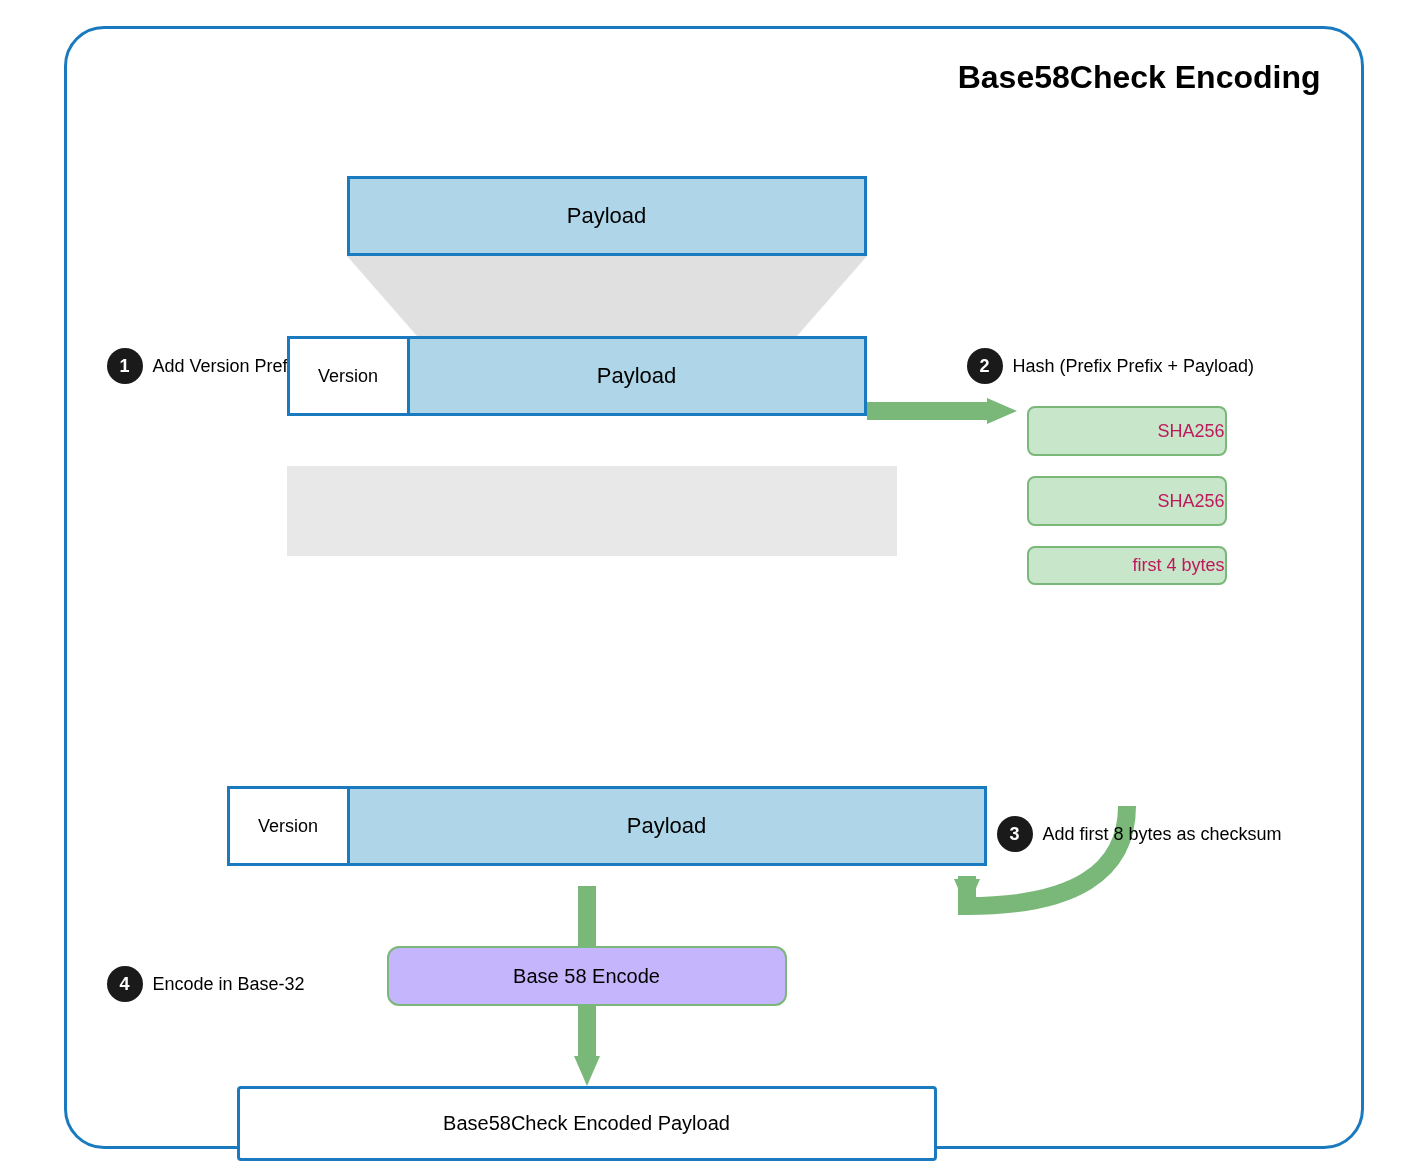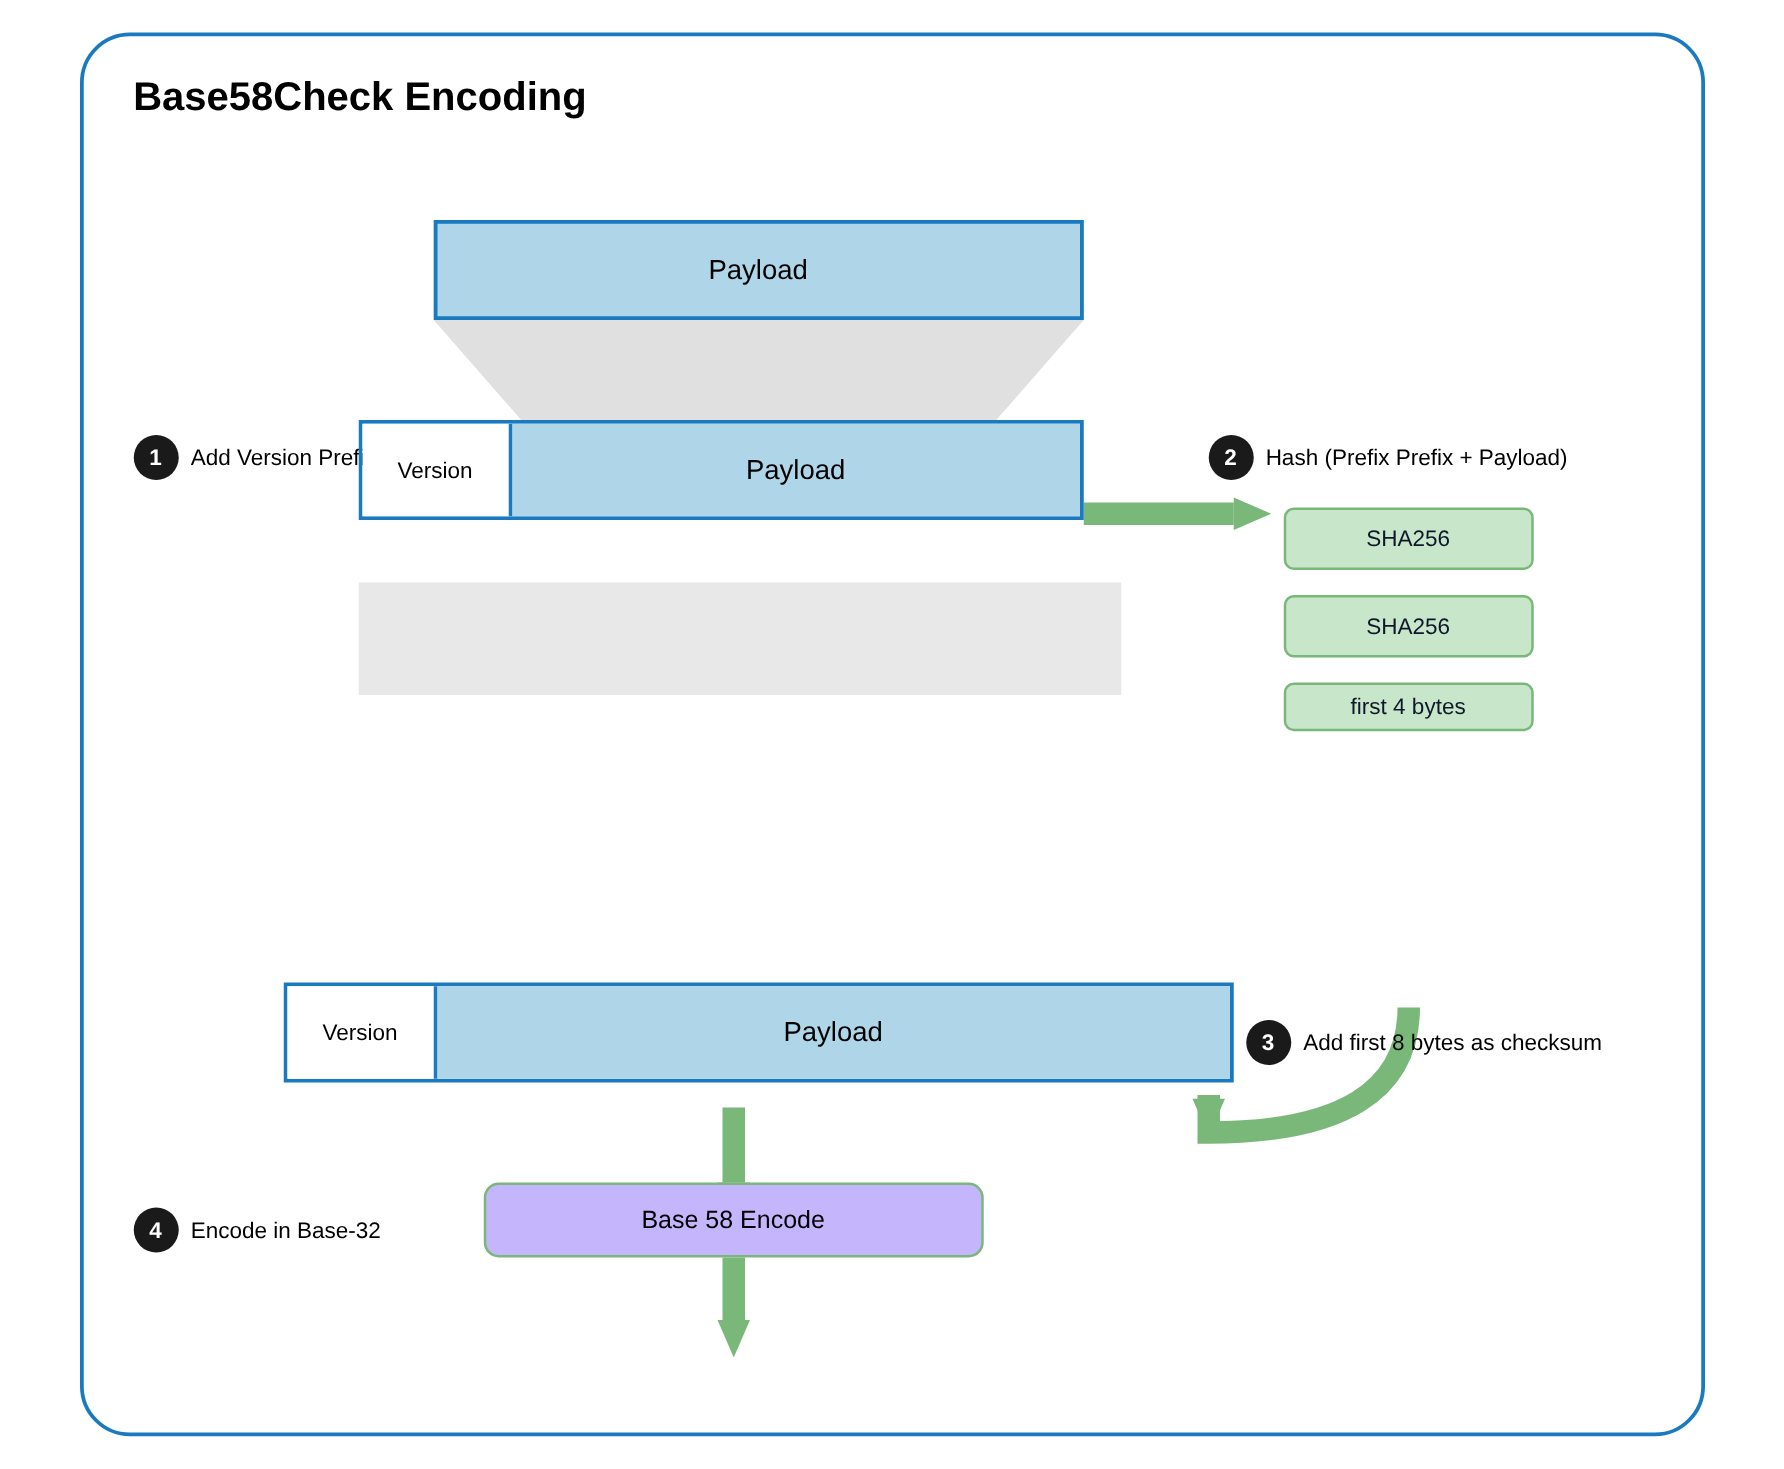--- a/index.html
+++ b/index.html
@@ -17,21 +17,21 @@
       width: 1300px;
       min-height: 1080px;
       border: 3px solid #1a7abf;
       border-radius: 40px;
       padding: 30px 40px 40px 40px;
       position: relative;
       background: #fff;
     }
 
     .diagram-title {
-      text-align: left;
+      text-align: right;
       font-size: 32px;
       font-weight: bold;
       margin-bottom: 30px;
       color: #000;
     }
 
     
     .step-circle {
       display: inline-flex;
       align-items: center;
@@ -85,23 +85,23 @@
       justify-content: center;
       font-size: 20px;
       color: #000;
     }
 
     .box-green {
       border: 2px solid #7ab87a;
       background: #c8e6c9;
       display: flex;
       align-items: center;
-      justify-content: center;
+      justify-content: flex-end;
       font-size: 18px;
-      color: #0f172a;
+      color: #be185d;
       border-radius: 8px;
     }
 
     .box-green-lg {
       border: 2px solid #7ab87a;
       background: #c4b5fd;
       display: flex;
       align-items: center;
       justify-content: center;
       font-size: 20px;
@@ -205,15 +205,18 @@
       <div class="step-circle">
         <span>4</span>
       </div>
       <span>Encode in Base-32</span>
     </div>
 
     <div class="el box-green-lg" style="left:280px; top:820px; width:400px; height:60px;">
       <span>Base 58 Encode</span>
     </div>
 
+    <div class="el box-blue-nofill" style="left:130px; top:960px; width:700px; height:75px; font-size:20px; border-radius:4px;">
+      <span>Base58Check Encoded Payload</span>
+    </div>
 
   </div>
 </div>
 
 </body></html>

